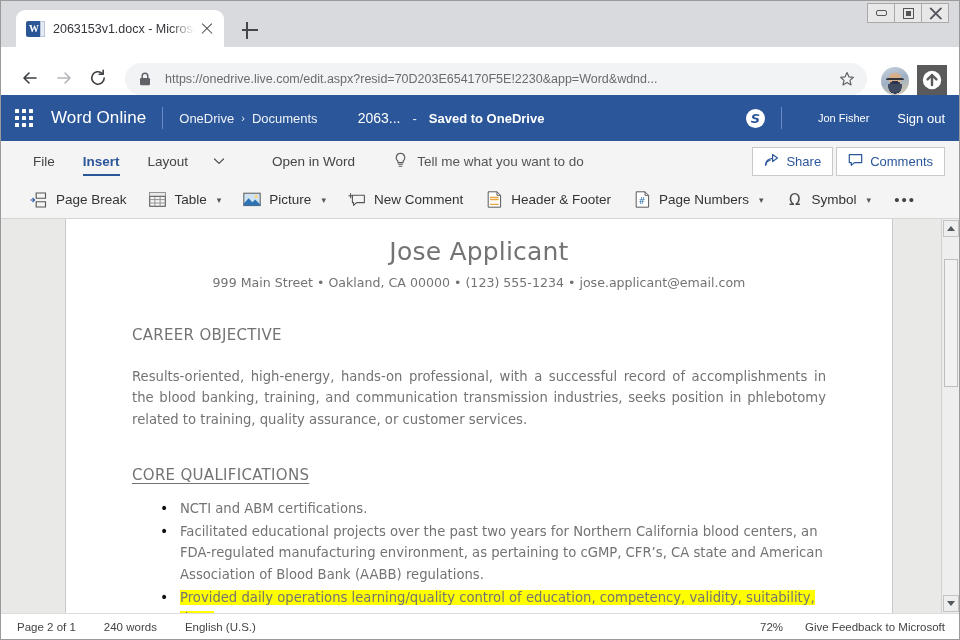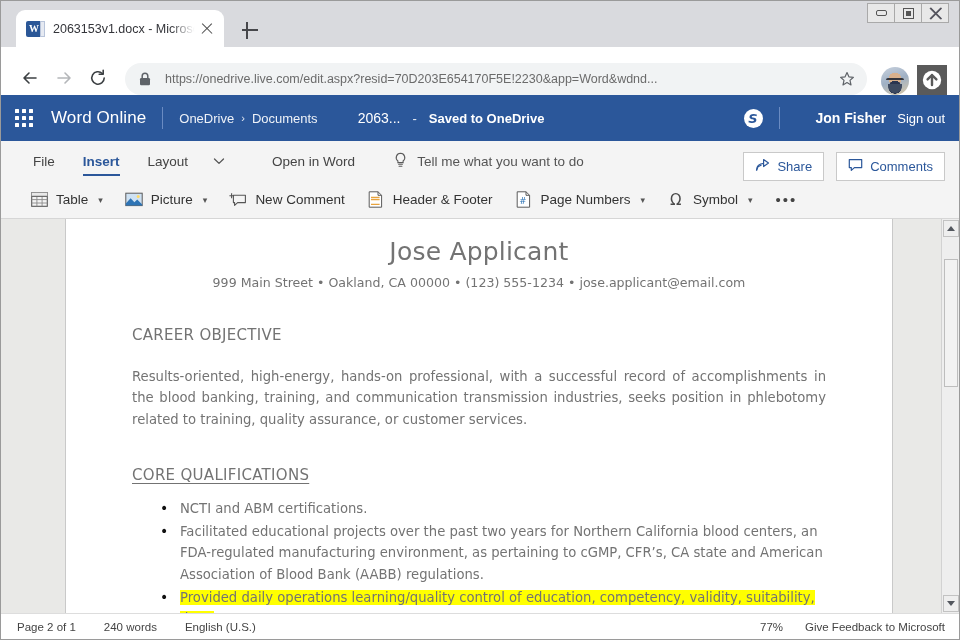--- a/index.html
+++ b/index.html
@@ -171,22 +171,22 @@
   #save-sep { margin: 0 12px; opacity: .9; }
   #save-state { font-size: 13px; font-weight: bold; }
   #header-right { margin-left: auto; display: flex; align-items: center; gap: 0; }
   #skype-icon {
     width: 19px; height: 19px; border-radius: 50%;
     background: #ffffff; color: #2b579a;
     font-size: 13px; font-weight: bold; font-style: italic;
     display: flex; align-items: center; justify-content: center;
     font-family: "DejaVu Sans", sans-serif;
   }
-  #user-name { margin-left: 20px; font-size: 14px; font-weight: bold; }
-  #sign-out { margin-left: 11px; font-size: 13px; }
+  #user-name { margin-left: 20px; font-size: 11px; }
+  #sign-out { margin-left: 28px; font-size: 13px; }
 
   
   #ribbon-tabs {
     height: 40px; flex: 0 0 40px;
     background: #f4f4f4;
     display: flex; align-items: stretch;
     padding-left: 18px;
     font-size: 13.5px;
   }
   .rtab {
@@ -197,21 +197,21 @@
   .rtab.active::after {
     content: ""; position: absolute; left: 14px; right: 14px; bottom: 5px;
     height: 2.5px; background: #2b579a;
   }
   #tabs-more { display: flex; align-items: center; padding: 0 10px; color: #555; }
   #open-in-word { display: flex; align-items: center; padding: 0 14px; margin-left: 22px; color: #444; }
   #tellme {
     display: flex; align-items: center; gap: 9px;
     margin-left: 24px; color: #555;
   }
-  #ribbon-right { margin-left: auto; display: flex; align-items: flex-end; gap: 12px; padding-right: 14px; }
+  #ribbon-right { margin-left: auto; display: flex; align-items: center; gap: 3px; padding-right: 14px; }
   .ribbon-action {
     display: flex; align-items: center; gap: 7px;
     border: 1px solid #c9c9c9; background: #ffffff;
     padding: 5px 11px; color: #2b579a; font-size: 13px;
   }
 
   
   #ribbon-commands {
     height: 38px; flex: 0 0 38px;
     background: #f4f4f4;
@@ -444,20 +444,31 @@
             <path d="M1.3 1.6 h12.4 v8 H6.4 L3.3 12.4 V9.6 H1.3 Z" fill="none" stroke="#2b579a" stroke-width="1.2" stroke-linejoin="round"></path>
           </svg>
         </span>
         <span>Comments</span>
       </div>
     </div>
   </div>
 
   <div id="ribbon-commands">
 
+    <div class="cmd">
+      <span class="cmd-icon">
+        <svg width="18" height="16" viewBox="0 0 18 16">
+          <path d="M0.5 8 H3.6" stroke="#2b579a" stroke-width="1.1"></path>
+          <path d="M2.6 6 L4.6 8 L2.6 10" stroke="#2b579a" stroke-width="1.1" fill="none"></path>
+          <path d="M6.2 1 H15.5 V6.3 H6.2 Z" fill="none" stroke="#555" stroke-width="1.1"></path>
+          <path d="M6.2 9.7 H15.5 V15 H6.2 Z" fill="none" stroke="#555" stroke-width="1.1"></path>
+        </svg>
+      </span>
+      <span>Page Break</span>
+    </div>
 
     <div class="cmd">
       <span class="cmd-icon">
         <svg width="17" height="15" viewBox="0 0 17 15">
           <rect x="0.7" y="0.7" width="15.6" height="13.6" fill="none" stroke="#5a5a5a" stroke-width="1.1"></rect>
           <path d="M0.7 4.3 H16.3 M0.7 7.6 H16.3 M0.7 11 H16.3 M5.9 0.7 V14.3 M11.1 0.7 V14.3" stroke="#8a8a8a" stroke-width="0.9"></path>
           <rect x="0.7" y="0.7" width="15.6" height="3.6" fill="#e9e9e9"></rect>
           <path d="M0.7 4.3 H16.3" stroke="#5a5a5a" stroke-width="1"></path>
         </svg>
       </span>
@@ -550,18 +561,18 @@
           <i></i>
         </div>
     </div>
   </div>
 
   <div id="status-bar">
     <span class="sb-item">Page 2 of 1</span>
     <span class="sb-item">240 words</span>
     <span class="sb-item">English (U.S.)</span>
     <span id="status-right">
-      <span>77%</span>
+      <span>72%</span>
       <span>Give Feedback to Microsoft</span>
     </span>
   </div>
 
 </div>
 
 </body></html>

